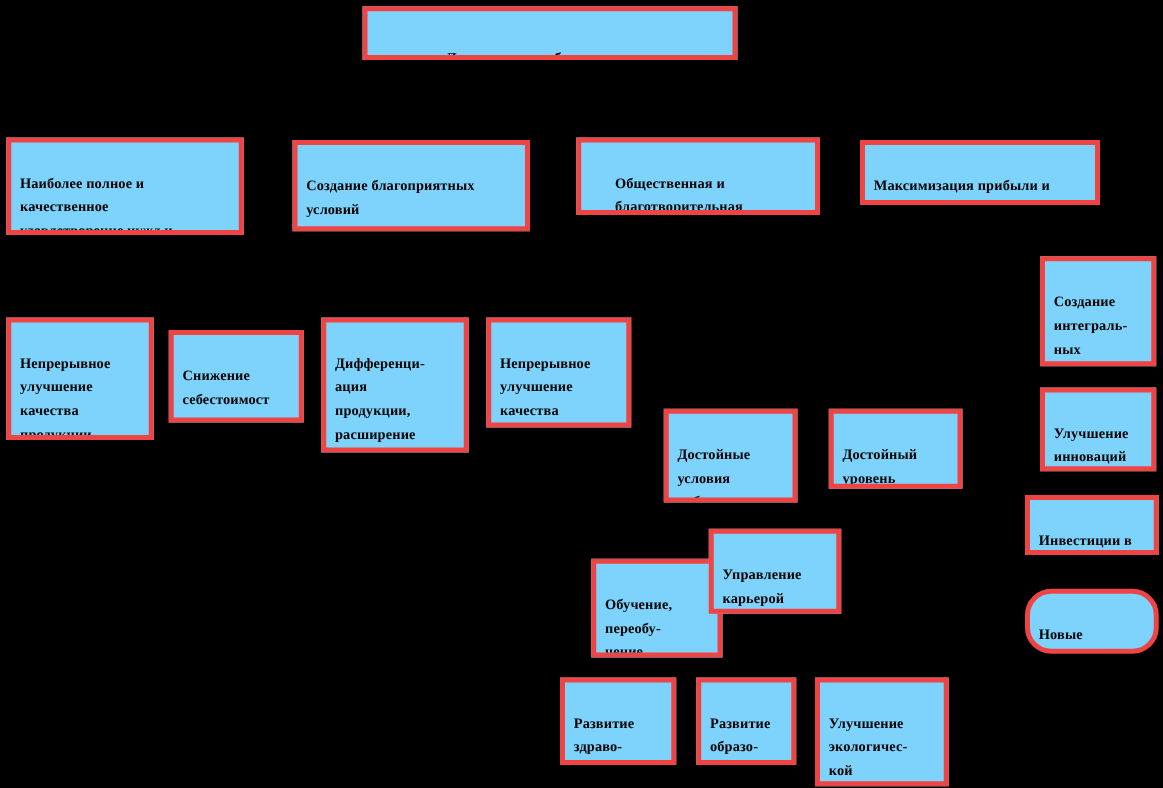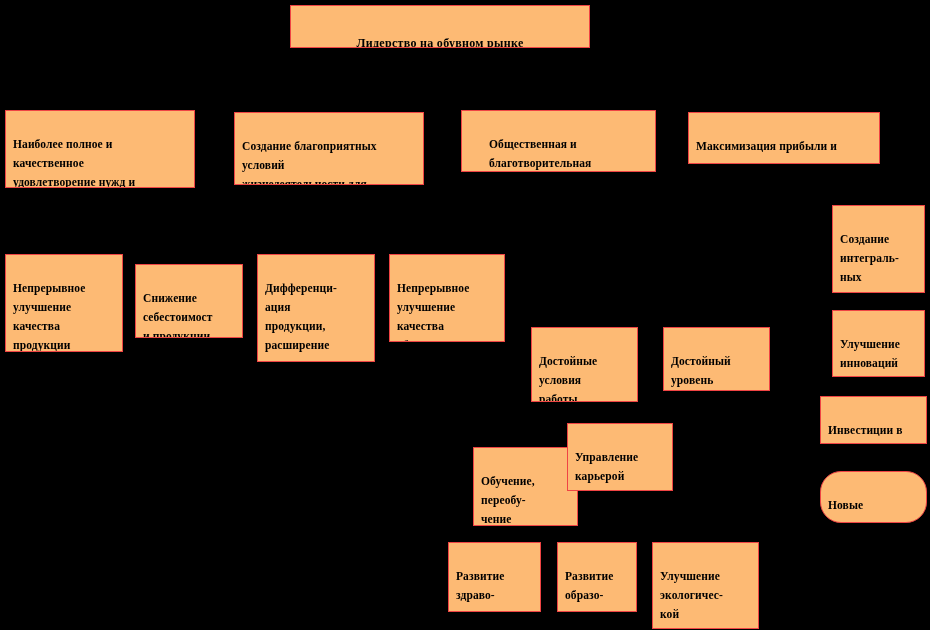--- a/index.html
+++ b/index.html
@@ -11,23 +11,23 @@
   #canvas {
     position: relative;
     width: 930px;
     height: 630px;
     background: #000000;
     overflow: hidden;
     font-family: "Liberation Serif", "DejaVu Serif", serif;
   }
   .node {
     position: absolute;
-    background: #fdba74;
+    background: #7dd3fc;
     color: #000000;
-    border: 1px solid #ef4444;
+    border: 4px solid #ef4444;
     box-sizing: border-box;
     font-weight: bold;
     font-size: 11.5px;
     line-height: 19px;
     letter-spacing: 0.1px;
     white-space: pre-line;
     overflow: hidden;
   }
   .node .label {
     display: block;

